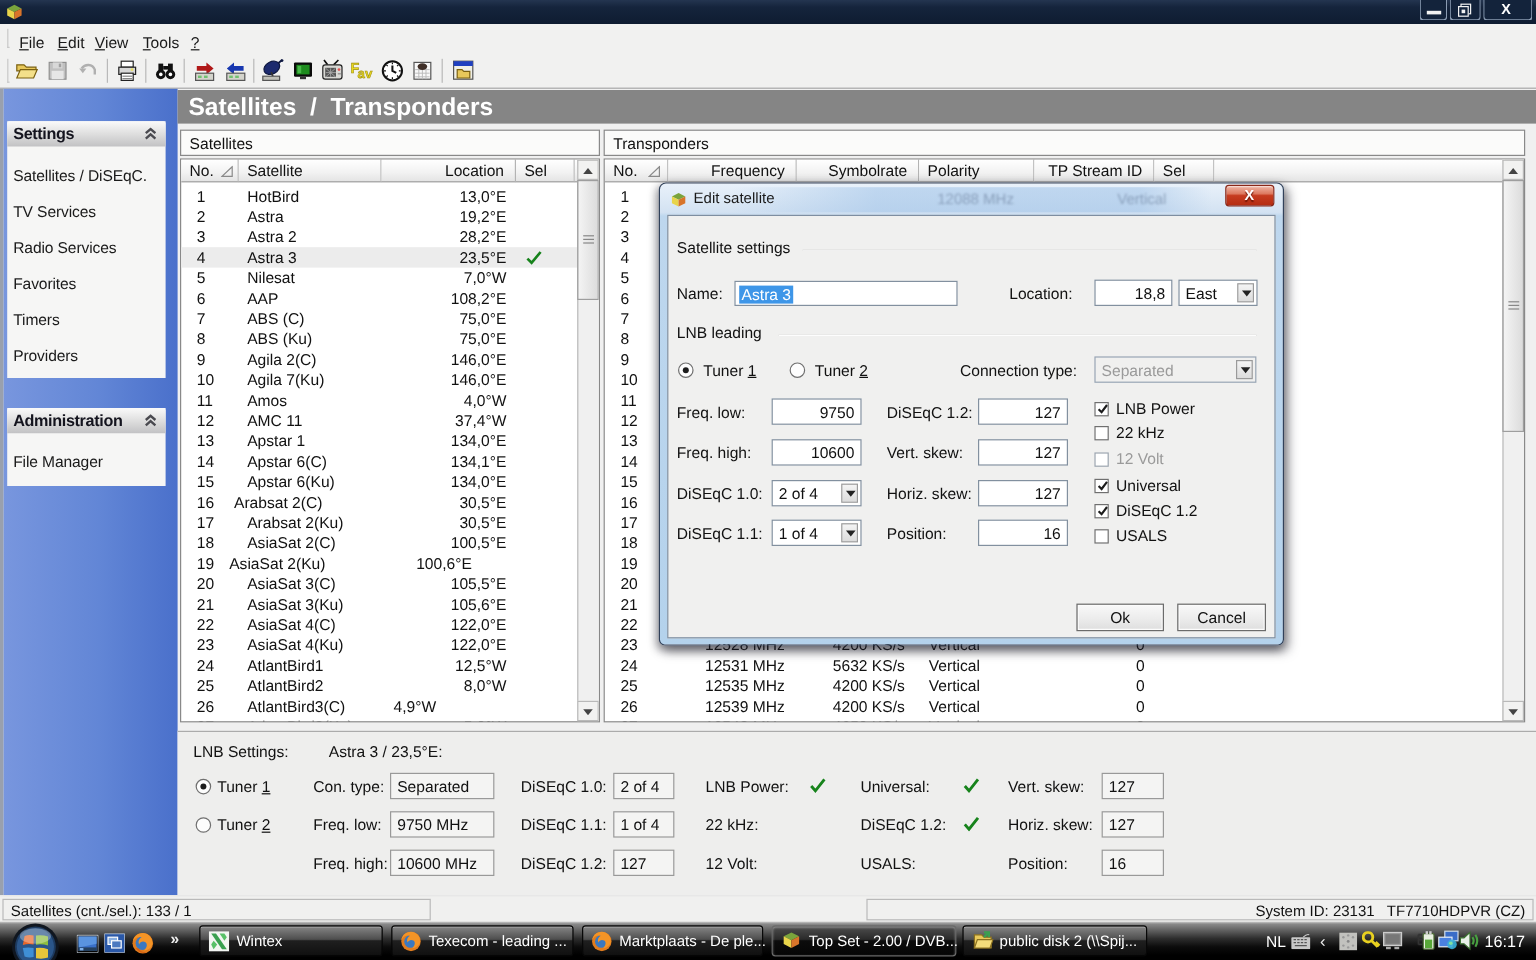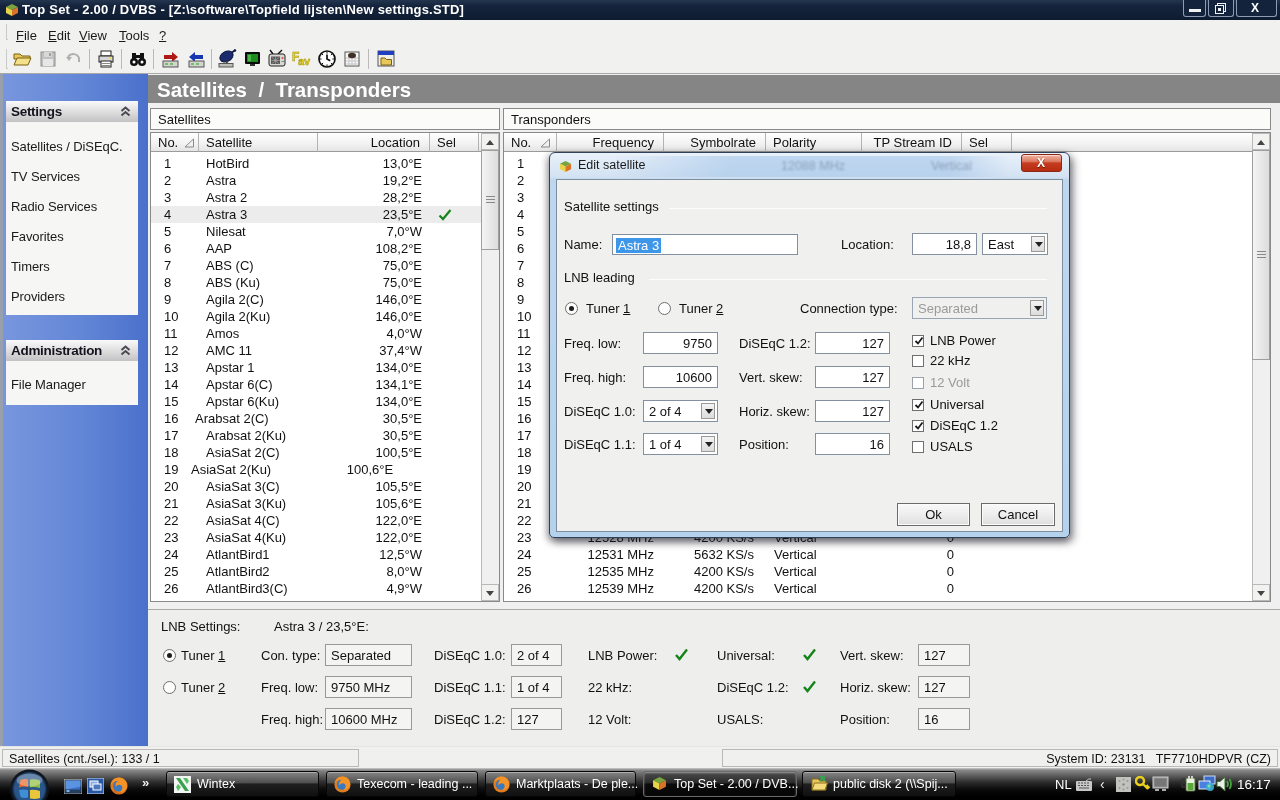--- a/index.html
+++ b/index.html
@@ -73,21 +73,20 @@
 </head>
 <body>
 <div id="scr">
 
 <div id="titlebar">
   <svg class="abs" style="left:5px;top:3px" width="14" height="14" viewBox="0 0 14 14">
         <polygon points="7,1 13,4 7,7 1,4" fill="#7aa43c"></polygon>
         <polygon points="1,4 7,7 7,13 1,10" fill="#e8d44a"></polygon>
         <polygon points="13,4 7,7 7,13 13,10" fill="#d8742a"></polygon>
       </svg>
-  <div id="titletext">Top Set - 2.00 / DVBS - [Z:\software\Topfield lijsten\New settings.STD]</div>
   <div id="winbtns">
     <div class="wbtn" style="width:23px;border-radius:0 0 3px 3px">
           <div class="abs" style="left:5px;top:9px;width:12px;height:3px;background:#f2f2f2"></div>
         </div>
     <div class="wbtn" style="width:26px;border-radius:0 0 3px 3px">
           <div class="abs" style="left:8px;top:3px;width:9px;height:9px;border:1.5px solid #f2f2f2"></div>
           <div class="abs" style="left:6px;top:5px;width:9px;height:9px;border:1.5px solid #f2f2f2;background:#13233b"></div>
           <div class="abs" style="left:9px;top:8px;width:3px;height:3px;background:#f2f2f2"></div>
         </div>
     <div class="wbtn" style="width:41px;border-radius:0 0 3px 3px">
@@ -297,21 +296,21 @@
         <i style="left:55px">ABS (Ku)</i>
         <i style="left:167px;width:104px;text-align:right">75,0°E</i>
       </div>
 <div class="row" style="left:0;top:158px;width:330px">
         <i style="left:13px">9</i>
         <i style="left:55px">Agila 2(C)</i>
         <i style="left:167px;width:104px;text-align:right">146,0°E</i>
       </div>
 <div class="row" style="left:0;top:175px;width:330px">
         <i style="left:13px">10</i>
-        <i style="left:55px">Agila 2(Ku)</i>
+        <i style="left:55px">Agila 7(Ku)</i>
         <i style="left:167px;width:104px;text-align:right">146,0°E</i>
       </div>
 <div class="row" style="left:0;top:192px;width:330px">
         <i style="left:13px">11</i>
         <i style="left:55px">Amos</i>
         <i style="left:167px;width:104px;text-align:right">4,0°W</i>
       </div>
 <div class="row" style="left:0;top:209px;width:330px">
         <i style="left:13px">12</i>
         <i style="left:55px">AMC 11</i>
@@ -378,21 +377,21 @@
         <i style="left:167px;width:104px;text-align:right">12,5°W</i>
       </div>
 <div class="row" style="left:0;top:430px;width:330px">
         <i style="left:13px">25</i>
         <i style="left:55px">AtlantBird2</i>
         <i style="left:167px;width:104px;text-align:right">8,0°W</i>
       </div>
 <div class="row" style="left:0;top:447px;width:330px">
         <i style="left:13px">26</i>
         <i style="left:55px">AtlantBird3(C)</i>
-        <i style="left:167px;width:104px;text-align:right">4,9°W</i>
+        <i style="left:177px;width:104px;text-align:left">4,9°W</i>
       </div>
 <div class="row" style="left:0;top:464px;width:330px">
         <i style="left:13px">27</i>
         <i style="left:55px">AtlantBird3(Ku)</i>
         <i style="left:167px;width:104px;text-align:right">5,0°W</i>
       </div>
 <div class="sb" style="left:330px;top:0;width:18px;height:468px"></div>
 <div class="sbbtn" style="left:330px;top:0;width:18px">
         <div class="tri-u"></div>
       </div>

